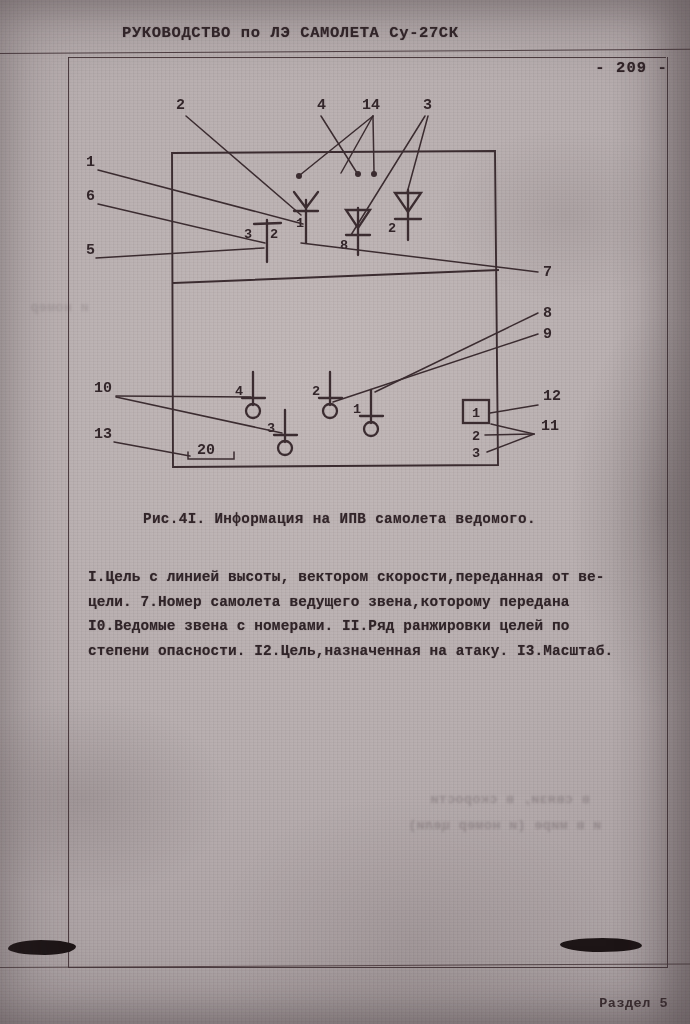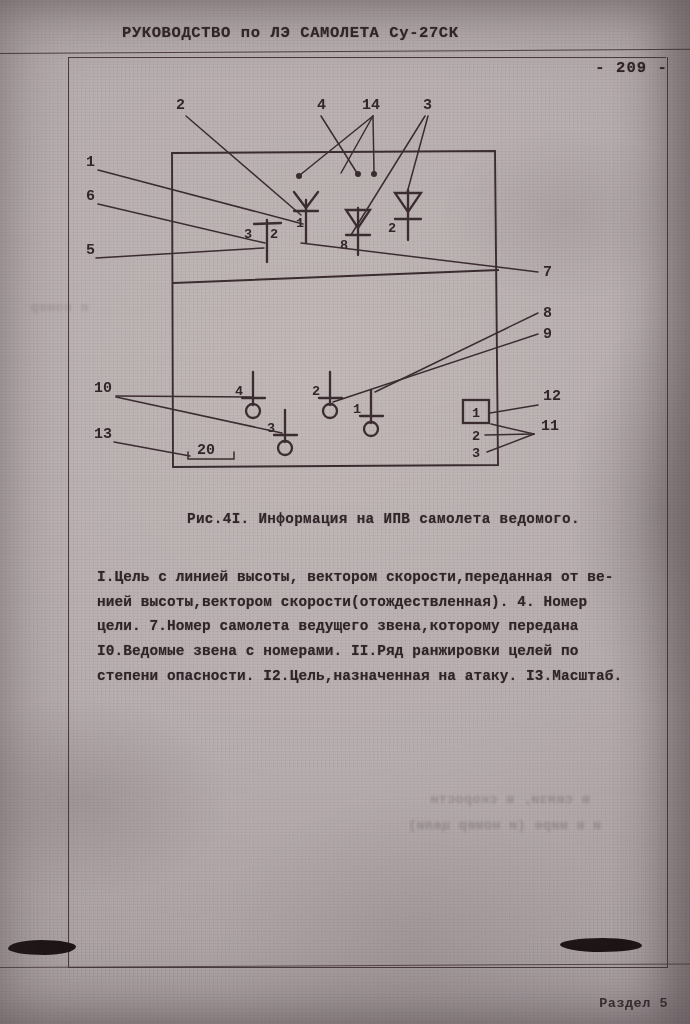--- a/index.html
+++ b/index.html
@@ -129,29 +129,27 @@
 
   .cap {
     position: absolute;
     left: 143px; top: 511px;
     font-size: 14.3px;
     letter-spacing: 0.35px;
     white-space: nowrap;
     font-weight: 700;
     color: #322529;
     text-shadow: 0 0 1px rgba(50,37,41,0.5);
-    margin-left: 44px;
   }
 
   
   .body-text {
     position: absolute;
     left: 88px; top: 565px;
     width: 586px;
-    margin-left: 9px;
   }
   .body-line {
     font-size: 14.4px;
     line-height: 24.7px;
     letter-spacing: 0.12px;
     white-space: nowrap;
     font-weight: 700;
     color: #302428;
     text-shadow: 0 0 1px rgba(48,36,40,0.5);
   }
@@ -361,21 +359,20 @@
         <path class="ln-t" d="M46 362 L122 376"></path>
       </g>
 
     </svg>
   </div>
 
   <div class="cap">Рис.4I. Информация на ИПВ самолета ведомого.</div>
 
   <div class="body-text">
     <div class="body-line">I.Цель с линией высоты, вектором скорости,переданная от ве-</div>
-    <div class="body-line">нией высоты,вектором скорости(отождествленная). 4. Номер</div>
     <div class="body-line">цели. 7.Номер самолета ведущего звена,которому передана</div>
     <div class="body-line">I0.Ведомые звена с номерами. II.Ряд ранжировки целей по</div>
     <div class="body-line">степени опасности. I2.Цель,назначенная на атаку. I3.Масштаб.</div>
   </div>
 
   <div class="blot blot-left"></div>
   <div class="blot blot-right"></div>
   <div class="footer-rule"></div>
   <div class="footer-label">Раздел 5</div>
 

